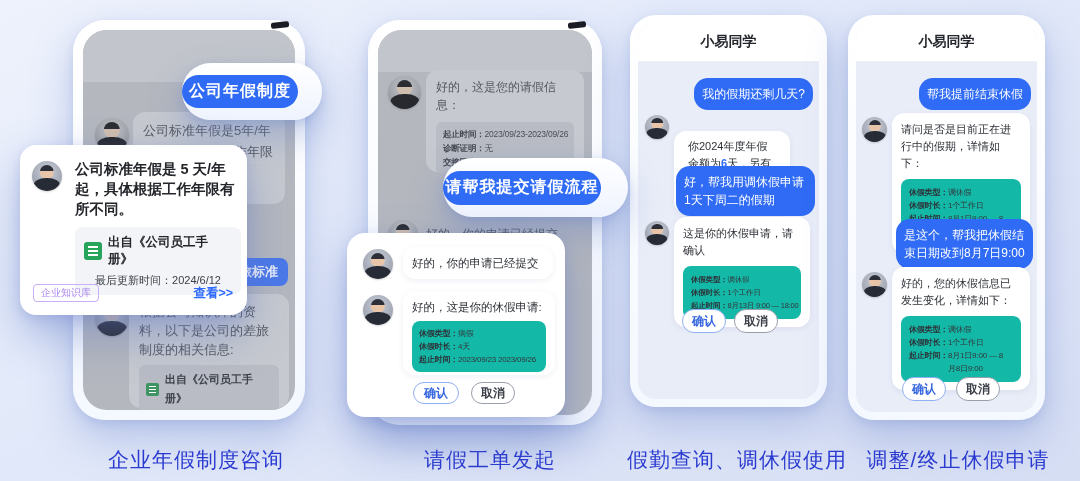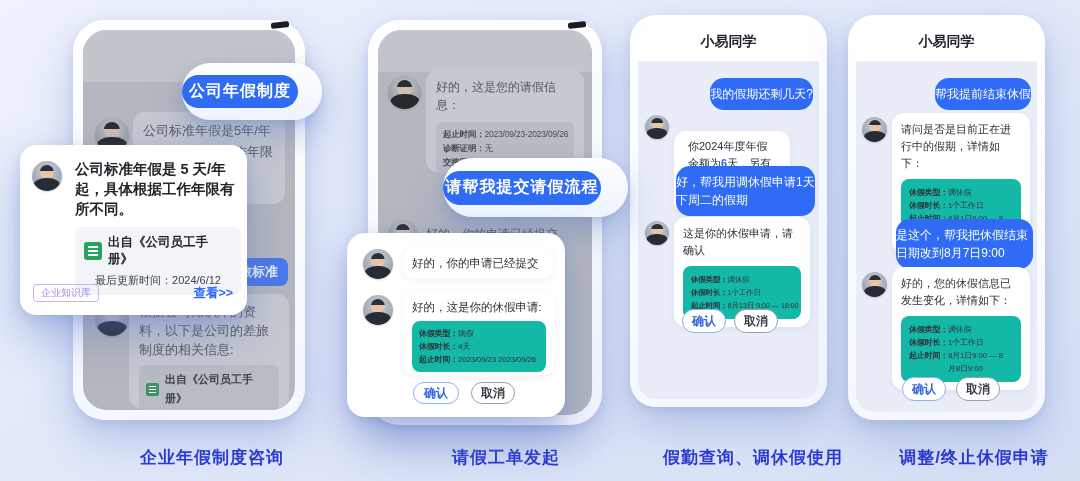--- a/index.html
+++ b/index.html
@@ -60,25 +60,25 @@
   .ptag{position:absolute;left:13px;bottom:13px;height:16px;padding:0 7px;border:1px solid #c9aef8;border-radius:4px;
     color:#ab8af0;font-size:10px;display:flex;align-items:center;}
   .plink{position:absolute;right:14px;bottom:13px;font-size:12.5px;font-weight:700;color:#2f6bff;cursor:pointer;}
   
   .btn{position:absolute;display:flex;align-items:center;justify-content:center;background:#fff;border-radius:14px;
     font-size:12px;font-weight:600;box-sizing:border-box;}
   .btn.ok{border:1.5px solid #92b0f4;color:#3566df;}
   .btn.no{border:1.5px solid #9aa0ab;color:#3a3e46;}
   
   .hl{color:#2f6bff;font-weight:700;}
-  .caption{position:absolute;top:446px;transform:translateX(-50%);font-size:17px;font-weight:700;
-    color:#2a3ad0;letter-spacing:1px;white-space:nowrap;margin-left:16px;}
+  .caption{position:absolute;top:446px;transform:translateX(-50%);font-size:21px;font-weight:400;
+    color:#2a3ad0;letter-spacing:1px;white-space:nowrap;}
   .btxt{font-size:12px;line-height:18px;}
   .u1{position:absolute;border-radius:14px;background:#2f6bf4;color:#fff;font-size:12px;line-height:18px;
-    padding:7px 0;box-sizing:border-box;}
+    padding:7px 8px;box-sizing:border-box;}
 </style>
 </head>
 <body>
 
 <div class="stage">
 
   <div class="phone" style="left:73px;top:20px;width:232px;height:400px;">
     <div class="cam" style="top:2px;right:16px;"></div>
     <div class="screen gray">
       <div class="band"></div>

